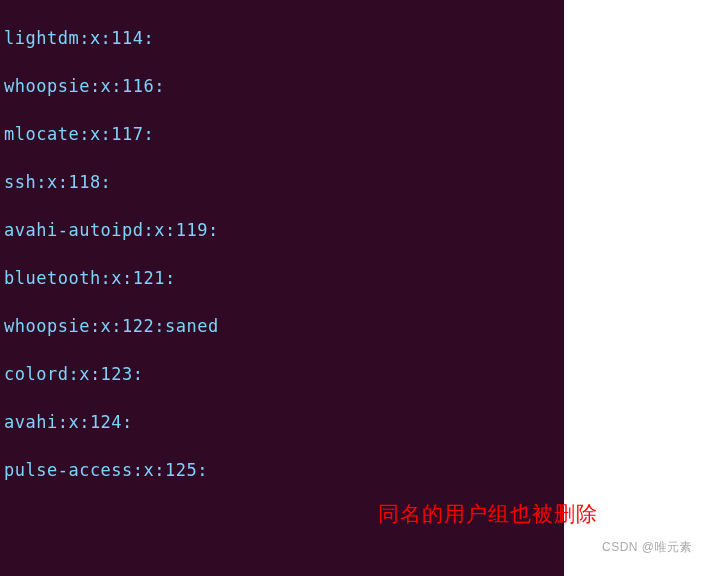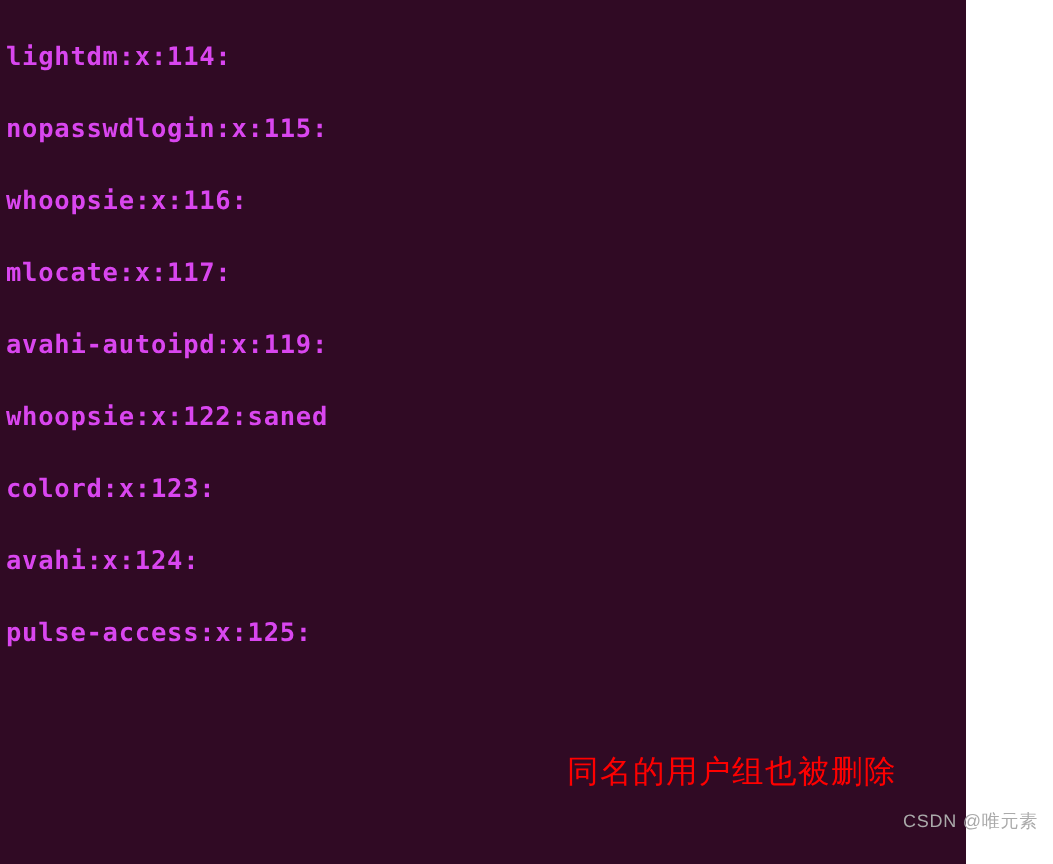--- a/index.html
+++ b/index.html
@@ -10,27 +10,27 @@
     body {
       width: 702px;
       height: 576px;
       background: #ffffff;
       font-family: "DejaVu Sans Mono", "Ubuntu Mono", monospace;
       position: relative;
       overflow: hidden;
     }
     .terminal {
       background: #300a24;
-      color: #d946ef;
+      color: #7dd3fc;
       font-size: 17px;
       line-height: 24px;
       padding: 2px 4px;
-      width: 644px;
+      width: 564px;
       height: 576px;
-      font-weight: bold;
+      font-weight: normal;
       white-space: pre;
       letter-spacing: 0.5px;
     }
     .line {
       display: block;
     }
     .annotation {
       position: absolute;
       color: #ff0000;
       font-family: "Microsoft YaHei", "SimSun", sans-serif;
@@ -51,24 +51,25 @@
       font-weight: normal;
       letter-spacing: 0.5px;
       margin-left: 12px;
     }
   </style>
 </head>
 <body>
 
 <div class="terminal">
 <span class="line">lightdm:x:114:</span>
-<span class="line">nopasswdlogin:x:115:</span>
 <span class="line">whoopsie:x:116:</span>
 <span class="line">mlocate:x:117:</span>
+<span class="line">ssh:x:118:</span>
 <span class="line">avahi-autoipd:x:119:</span>
+<span class="line">bluetooth:x:121:</span>
 <span class="line">whoopsie:x:122:saned</span>
 <span class="line">colord:x:123:</span>
 <span class="line">avahi:x:124:</span>
 <span class="line">pulse-access:x:125:</span>
 
 
 
 
 
 

